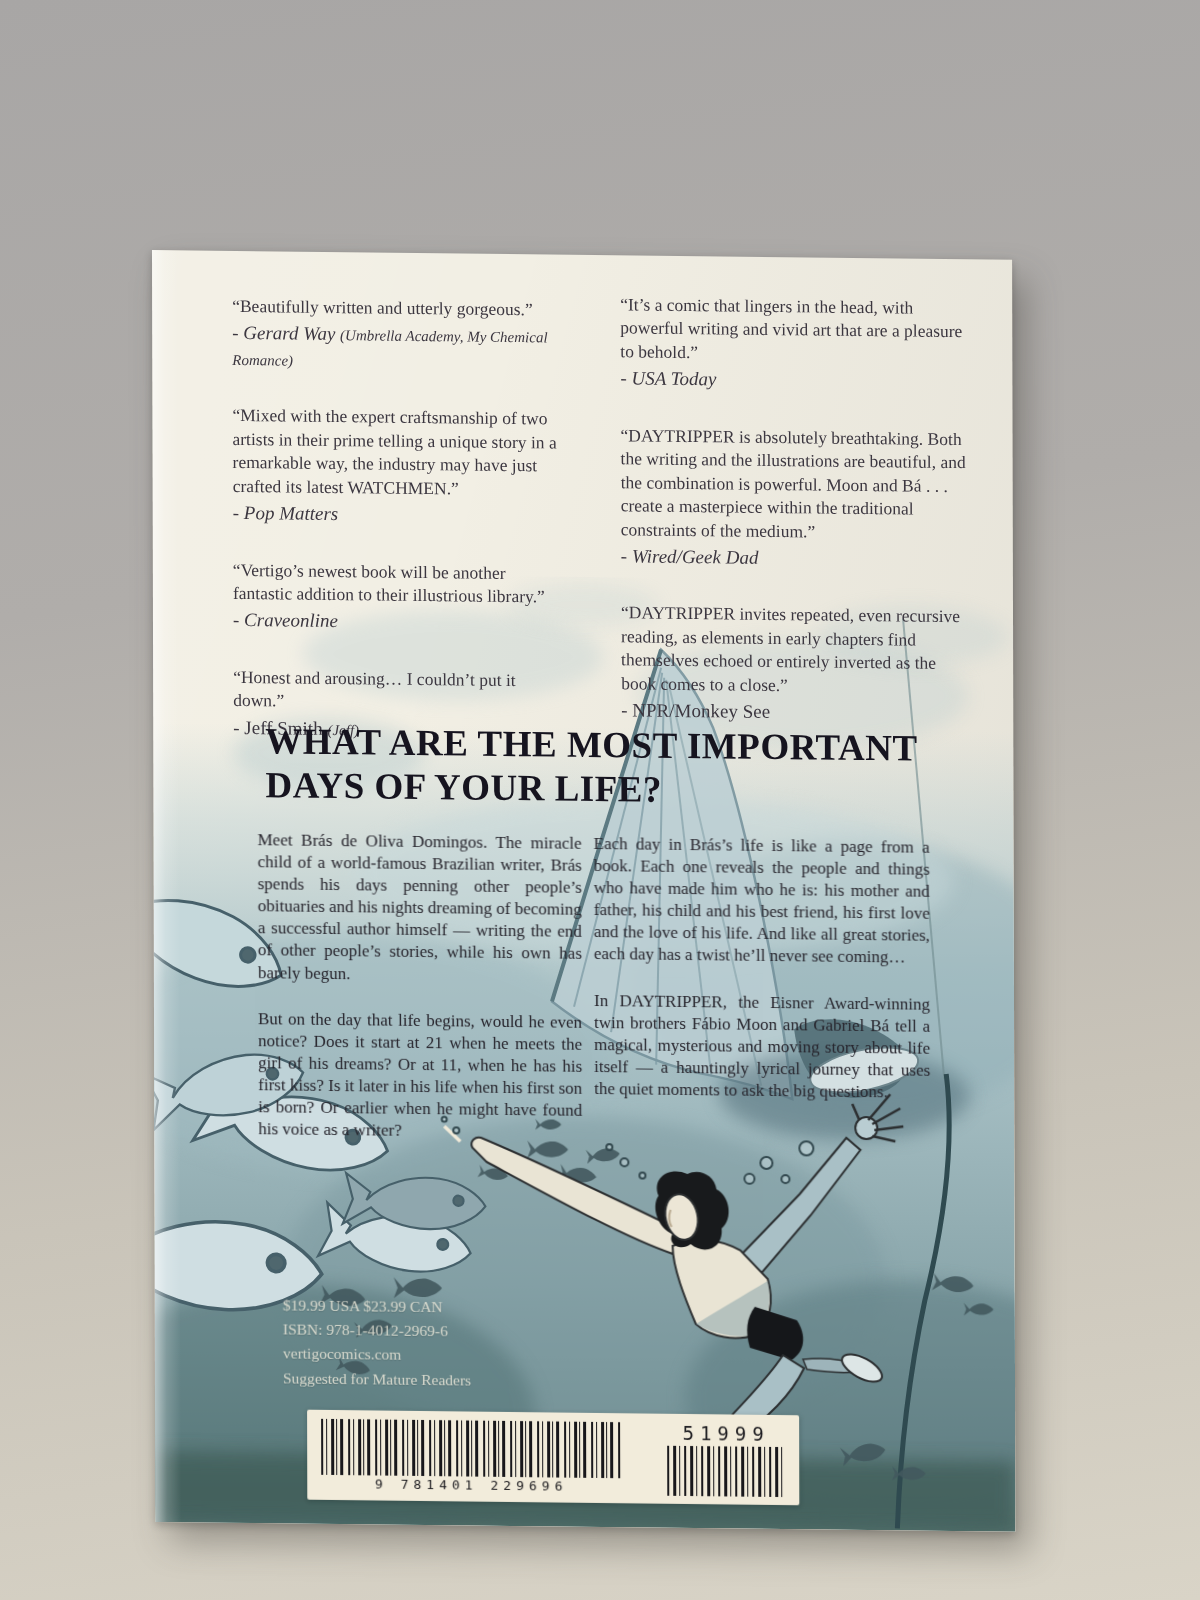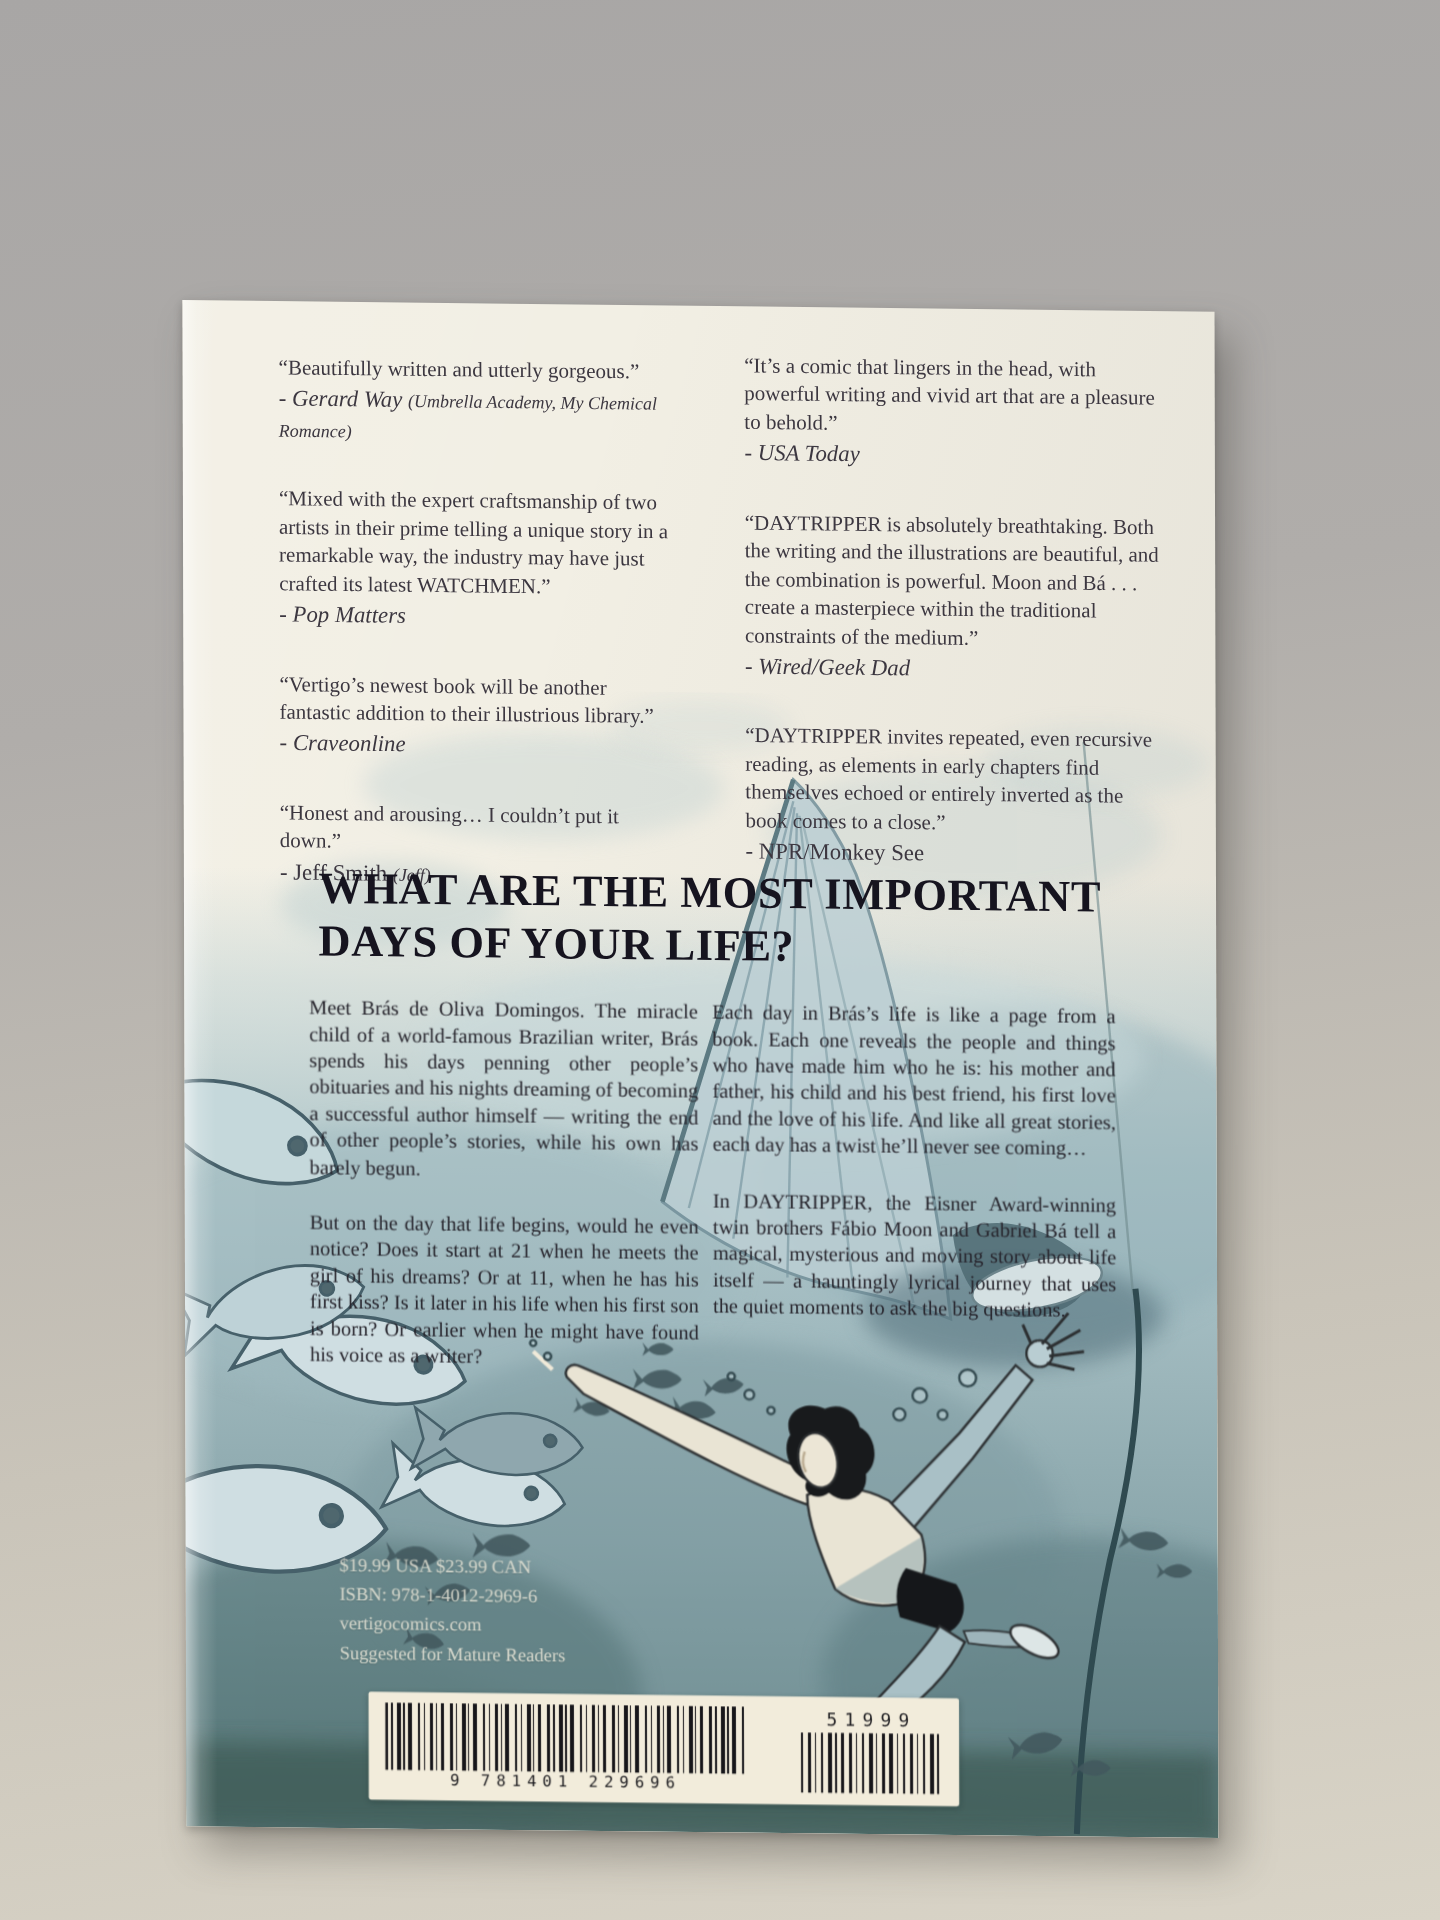--- a/index.html
+++ b/index.html
@@ -57,21 +57,21 @@
     padding:6px 14px;box-sizing:border-box;
     box-shadow:0 2px 5px rgba(30,50,50,.3);
   }
   .bc-main{display:flex;flex-direction:column;align-items:center;}
   .bars{
     width:300px;height:56px;
     background:repeating-linear-gradient(90deg,#17161a 0 2px,transparent 2px 5px,#17161a 5px 6px,transparent 6px 10px,#17161a 10px 13px,transparent 13px 15px,#17161a 15px 16px,transparent 16px 19px,#17161a 19px 22px,transparent 22px 27px);
   }
   .bc-digits{font-family:"DejaVu Sans Mono",monospace;font-size:13px;letter-spacing:5px;color:#1c1b1f;margin-top:1px;}
   .bc-addon{display:flex;flex-direction:column;align-items:center;}
-  .bc-addon-digits{font-family:"DejaVu Sans Mono",monospace;font-size:15px;letter-spacing:6px;color:#1c1b1f;margin-bottom:2px;}
+  .bc-addon-digits{font-family:"DejaVu Sans Mono",monospace;font-size:19px;letter-spacing:6px;color:#1c1b1f;margin-bottom:2px;}
   .bars.addon{width:118px;height:50px;
     background:repeating-linear-gradient(90deg,#17161a 0 2px,transparent 2px 6px,#17161a 6px 9px,transparent 9px 12px,#17161a 12px 13px,transparent 13px 17px);
   }
 </style>
 </head>
 <body>
 
 <div class="scene">
   <div class="book">
 

